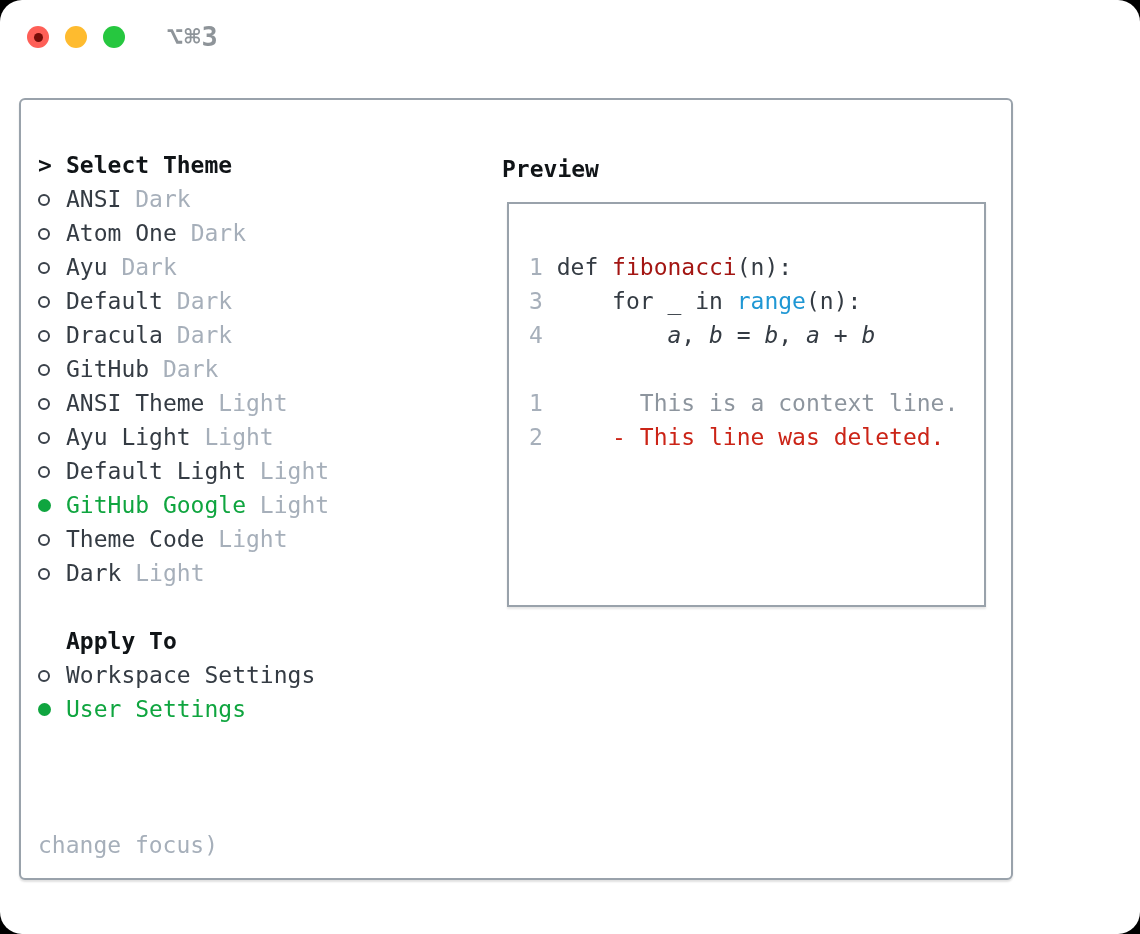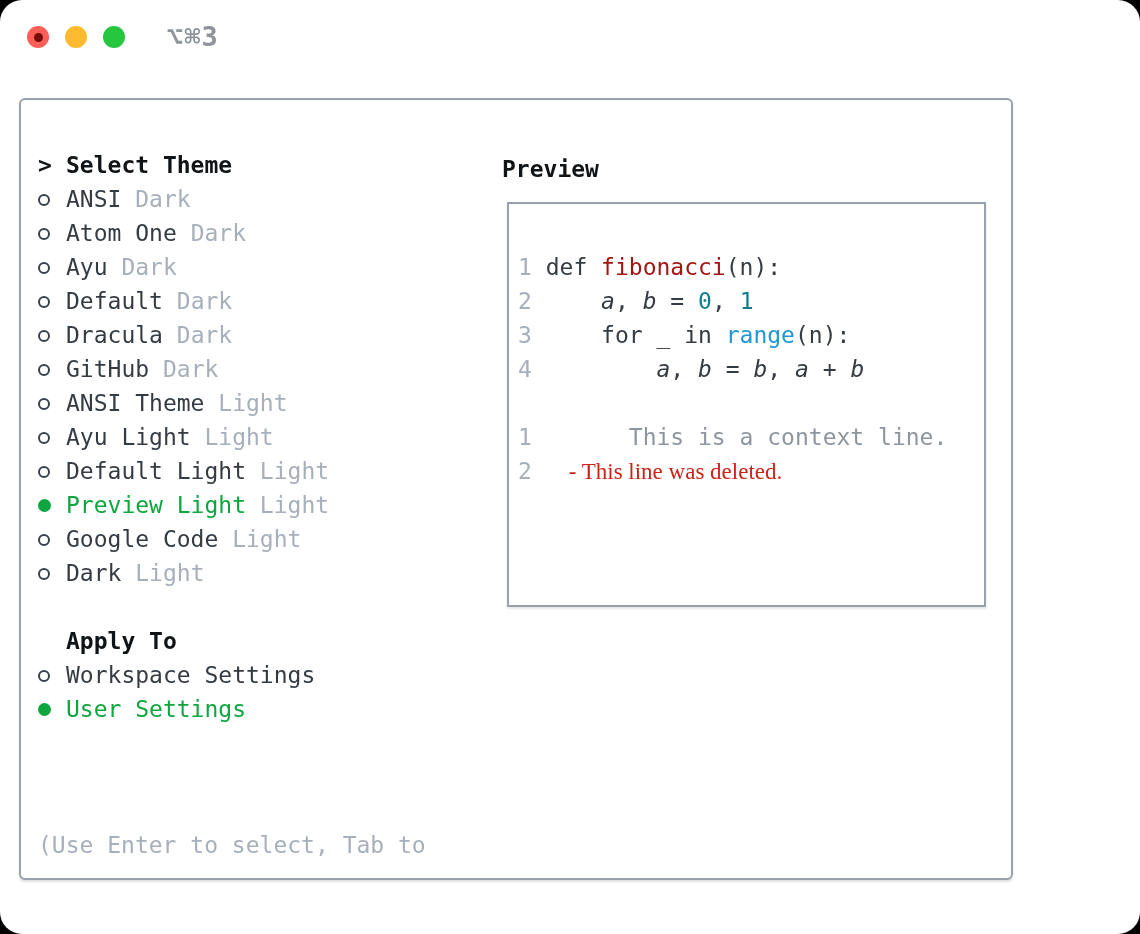--- a/index.html
+++ b/index.html
@@ -72,30 +72,30 @@
   .preview-title {
     position:absolute; left:481px; top:52px;
     font-size:23px; line-height:34px; font-weight:700; color:var(--heading);
   }
   .preview-box {
     position:absolute; left:486px; top:102px; width:479px; height:405px;
     border:2px solid var(--border-gray); background:var(--window-bg);
     box-shadow:0 2px 2px rgba(0,0,0,0.10);
     overflow:hidden;
   }
-  .code-area { padding:46px 0 0 9px; }
+  .code-area { padding:46px 0 0 20px; }
   .code-row { white-space:pre; font-size:23px; line-height:34px; height:34px; color:var(--text-dark); }
   .lineno { color:var(--muted); }
   .tk-text { color:var(--text-dark); }
   .tk-function { color:var(--function-red); }
   .tk-builtin { color:var(--builtin-blue); }
   .tk-number { color:var(--number-teal); }
   .tk-var { color:var(--text-dark); font-style:italic; }
   .tk-context { color:var(--context); }
-  .tk-deleted { color:var(--deleted-red);font-family:Liberation Serif, serif; }
+  .tk-deleted { color:var(--deleted-red); }
   .tk-added { color:var(--added-green); }
 </style>
 </head>
 <body>
 
 <div class="window">
 
   <div class="titlebar">
     <div class="traffic-lights">
       <span class="tl red">
@@ -118,51 +118,49 @@
       <div id="theme-list">
           <div class="row"><span class="bullet"><span class="radio"></span></span><span class="name">ANSI</span><span class="tag"> Dark</span></div>
           <div class="row"><span class="bullet"><span class="radio"></span></span><span class="name">Atom One</span><span class="tag"> Dark</span></div>
           <div class="row"><span class="bullet"><span class="radio"></span></span><span class="name">Ayu</span><span class="tag"> Dark</span></div>
           <div class="row"><span class="bullet"><span class="radio"></span></span><span class="name">Default</span><span class="tag"> Dark</span></div>
           <div class="row"><span class="bullet"><span class="radio"></span></span><span class="name">Dracula</span><span class="tag"> Dark</span></div>
           <div class="row"><span class="bullet"><span class="radio"></span></span><span class="name">GitHub</span><span class="tag"> Dark</span></div>
           <div class="row"><span class="bullet"><span class="radio"></span></span><span class="name">ANSI Theme</span><span class="tag"> Light</span></div>
           <div class="row"><span class="bullet"><span class="radio"></span></span><span class="name">Ayu Light</span><span class="tag"> Light</span></div>
           <div class="row"><span class="bullet"><span class="radio"></span></span><span class="name">Default Light</span><span class="tag"> Light</span></div>
-          <div class="row"><span class="bullet"><span class="radio on"></span></span><span class="name sel">Preview Light</span><span class="tag"> Light</span></div>
-          <div class="row"><span class="bullet"><span class="radio"></span></span><span class="name">Google Code</span><span class="tag"> Light</span></div>
+          <div class="row"><span class="bullet"><span class="radio on"></span></span><span class="name sel">GitHub Google</span><span class="tag"> Light</span></div>
+          <div class="row"><span class="bullet"><span class="radio"></span></span><span class="name">Theme Code</span><span class="tag"> Light</span></div>
           <div class="row"><span class="bullet"><span class="radio"></span></span><span class="name">Dark</span><span class="tag"> Light</span></div>
         </div>
 
       <div class="spacer"></div>
 
       <div class="row">
         <span class="bullet"></span>
         <span class="header-text">Apply To</span>
       </div>
 
       <div id="apply-list">
           <div class="row"><span class="bullet"><span class="radio"></span></span><span class="name">Workspace Settings</span></div>
           <div class="row"><span class="bullet"><span class="radio on"></span></span><span class="name sel">User Settings</span></div>
         </div>
 
       <div class="spacer"></div>
 
       <div class="help">
-        <div>(Use Enter to select, Tab to</div>
         <div>change focus)</div>
       </div>
     </div>
 
     <div class="preview-title">Preview</div>
 
     <div class="preview-box">
       <div class="code-area" id="code-lines">
           <div class="code-row"><span class="lineno">1 </span><span class="tk-text">def </span><span class="tk-function">fibonacci</span><span class="tk-text">(n):</span></div>
-          <div class="code-row"><span class="lineno">2 </span><span class="tk-text">    </span><span class="tk-var">a</span><span class="tk-text">, </span><span class="tk-var">b</span><span class="tk-text"> = </span><span class="tk-number">0</span><span class="tk-text">, </span><span class="tk-number">1</span></div>
           <div class="code-row"><span class="lineno">3 </span><span class="tk-text">    for _ in </span><span class="tk-builtin">range</span><span class="tk-text">(n):</span></div>
           <div class="code-row"><span class="lineno">4 </span><span class="tk-text">        </span><span class="tk-var">a</span><span class="tk-text">, </span><span class="tk-var">b</span><span class="tk-text"> = </span><span class="tk-var">b</span><span class="tk-text">, </span><span class="tk-var">a</span><span class="tk-text"> + </span><span class="tk-var">b</span></div>
           <div class="code-row"><span class="lineno">  </span></div>
           <div class="code-row"><span class="lineno">1 </span><span class="tk-context">      This is a context line.</span></div>
           <div class="code-row"><span class="lineno">2 </span><span class="tk-deleted">    - This line was deleted.</span></div>
         </div>
     </div>
 
   </div>
 </div>

